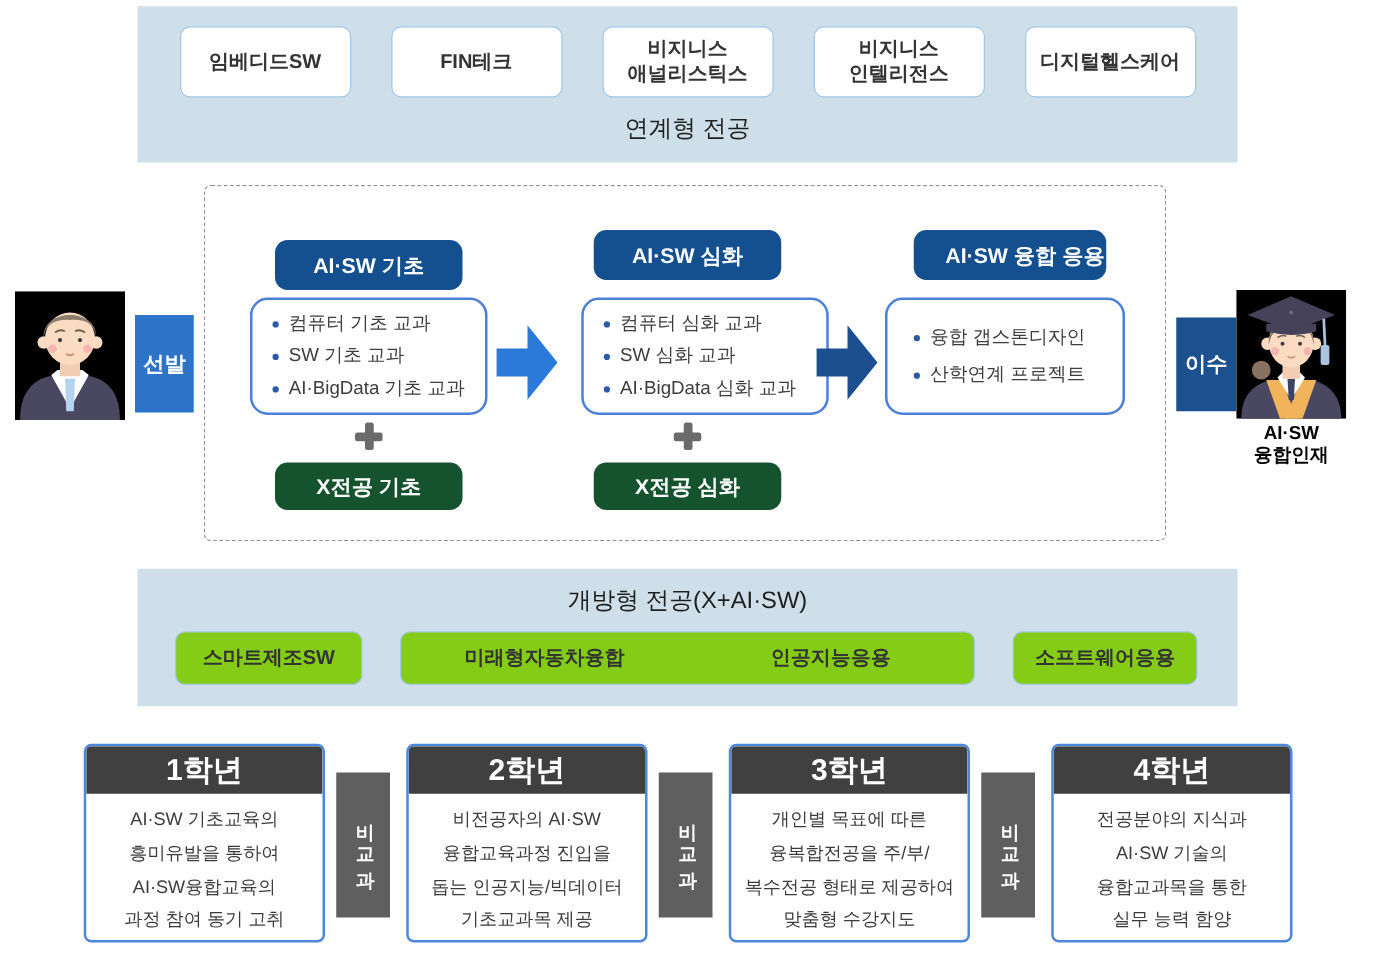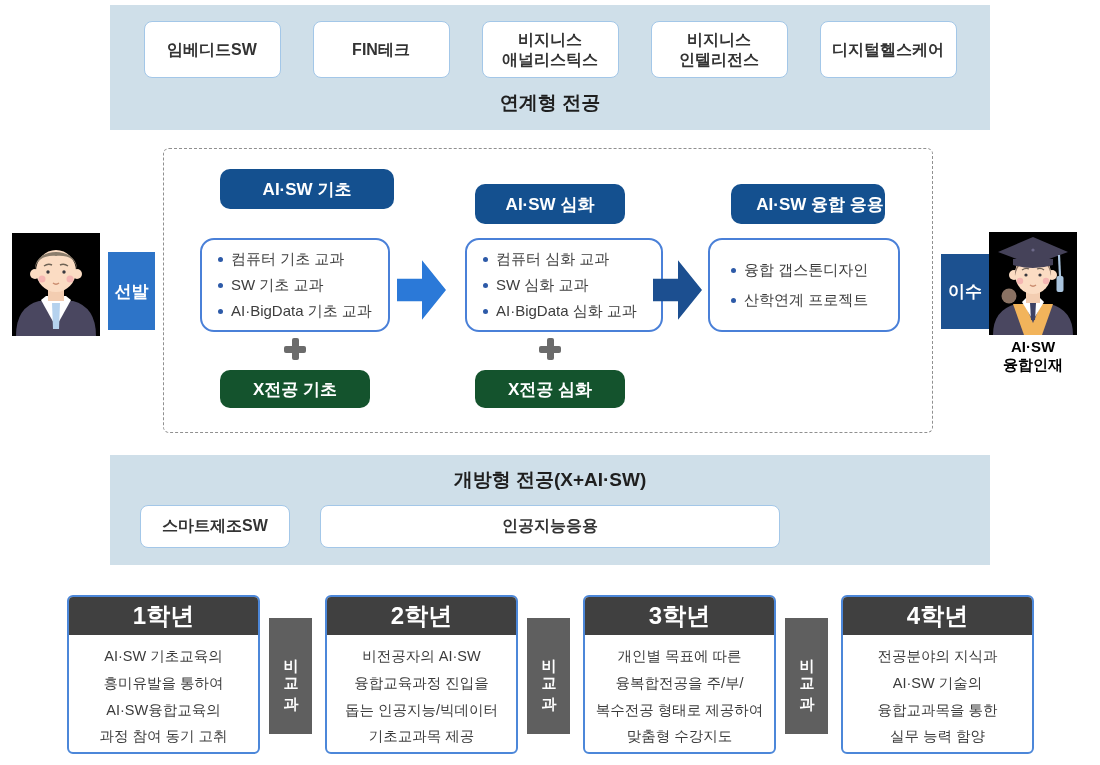--- a/index.html
+++ b/index.html
@@ -4,44 +4,44 @@
 <style>
   * { margin:0; padding:0; box-sizing:border-box; }
   html,body { background:#ffffff; }
   body { font-family:"Liberation Sans","DejaVu Sans",sans-serif; }
   #stage { position:relative; width:1100px; height:765px; background:#fff; overflow:hidden; }
 
   
   .band { position:absolute; left:110px; width:880px; background:#cfdfe9; }
   .band-top { top:5px; height:125px; }
   .band-open { top:455px; height:110px; }
-  .band-title { text-align:center; font-size:19px; font-weight:700; color:#1f1f1f; }
+  .band-title { text-align:center; font-size:19px; font-weight:400; color:#1f1f1f; }
   .band-top .band-title { margin-top:12px; }
   .band-open .band-title { margin-top:12px; }
 
   .band-boxes { display:flex; justify-content:center; gap:32px; padding-top:16px; }
   .major-box { width:137px; height:57px; background:#fff; border:1.5px solid #a3c7e8; border-radius:8px;
       display:flex; align-items:center; justify-content:center; text-align:center;
       font-size:16px; font-weight:600; color:#333; line-height:1.25; white-space:pre-line; }
 
-  .open-box { position:absolute; top:50px; height:43px; background:#ffffff; border:1.5px solid #a3c7e8;
+  .open-box { position:absolute; top:50px; height:43px; background:#84cc16; border:1.5px solid #a3c7e8;
       border-radius:8px; display:flex; align-items:center; justify-content:center;
       font-size:16px; font-weight:600; color:#333; }
   .open-left  { left:30px;  width:150px; }
   .open-wide  { left:210px; width:460px; }
   .open-right { left:700px; width:148px; }
   .open-wide span { flex:1; text-align:center; }
 
   
   .dashed-box { position:absolute; left:163px; top:148px; width:770px; height:285px;
       border:1.5px dashed #909090; border-radius:6px; }
 
   .pill { position:absolute; height:40px; background:#14508f; border-radius:10px; color:#fff;
       font-weight:700; font-size:17px; display:flex; align-items:center; justify-content:center; }
-  .pill-1 { left:220px; top:169px; width:174px; }
+  .pill-1 { left:220px; top:192px; width:150px; }
   .pill-2 { left:475px; top:184px; width:150px; }
   .pill-3 { left:731px; top:184px; width:154px;padding-left:24px; }
 
   .course-box { position:absolute; top:238px; height:94px; background:#fff; border:2px solid #4a80d8;
       border-radius:14px; display:flex; flex-direction:column; justify-content:center; padding-left:16px; }
   .course-1 { left:200px; width:190px; }
   .course-2 { left:432px; width:198px;margin-left:33px; }
   .course-3 { left:708px; width:192px; gap:4px;padding-left:21px; }
   .bullet-row { display:flex; align-items:center; font-size:15px; color:#3d3d3d; line-height:26px; }
   .bullet-row .dot { width:5px; height:5px; border-radius:50%; background:#2d5aa8; margin-right:8px; flex:0 0 auto; }
@@ -216,22 +216,24 @@
       <path d="M41,53 q3,2.5 6,0" stroke="#c98b6e" stroke-width="1.3" fill="none"></path>
     </svg>
   </div>
   <div class="grad-caption">AI·SW
 융합인재</div>
 
   <div class="band band-open">
     <div class="band-title">개방형 전공(X+AI·SW)</div>
     <div class="open-box open-left">스마트제조SW</div>
     <div class="open-box open-wide">
+      <span>미래형자동차융합</span>
       <span>인공지능응용</span>
     </div>
+    <div class="open-box open-right">소프트웨어응용</div>
   </div>
 
   <div class="year-box year-1">
     <div class="year-head">1학년</div>
     <div class="year-body">AI·SW 기초교육의
 흥미유발을 통하여
 AI·SW융합교육의
 과정 참여 동기 고취</div>
   </div>
   <div class="sep-box sep-1">비교과</div>

